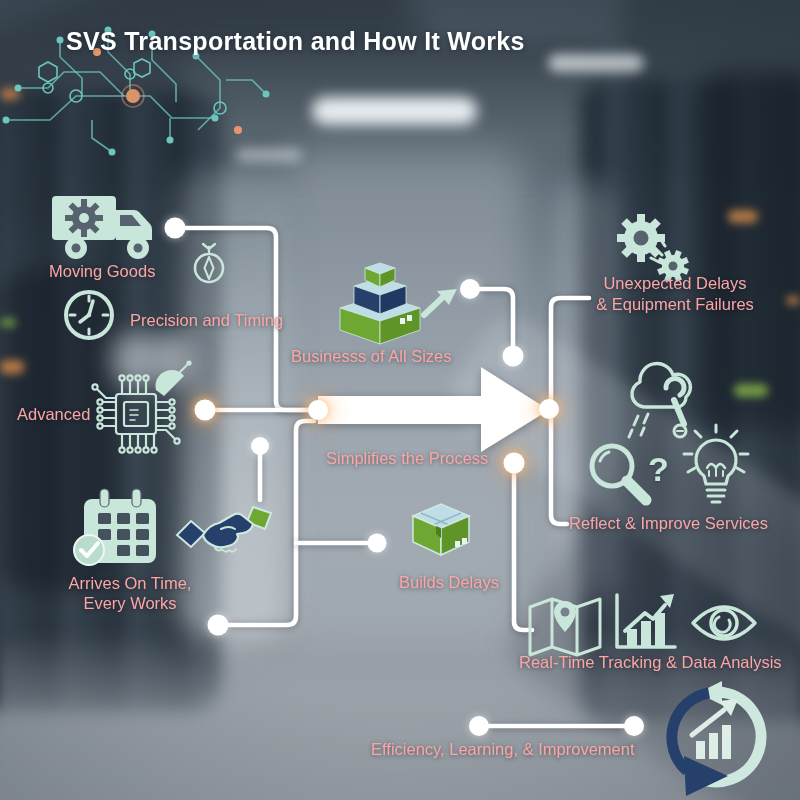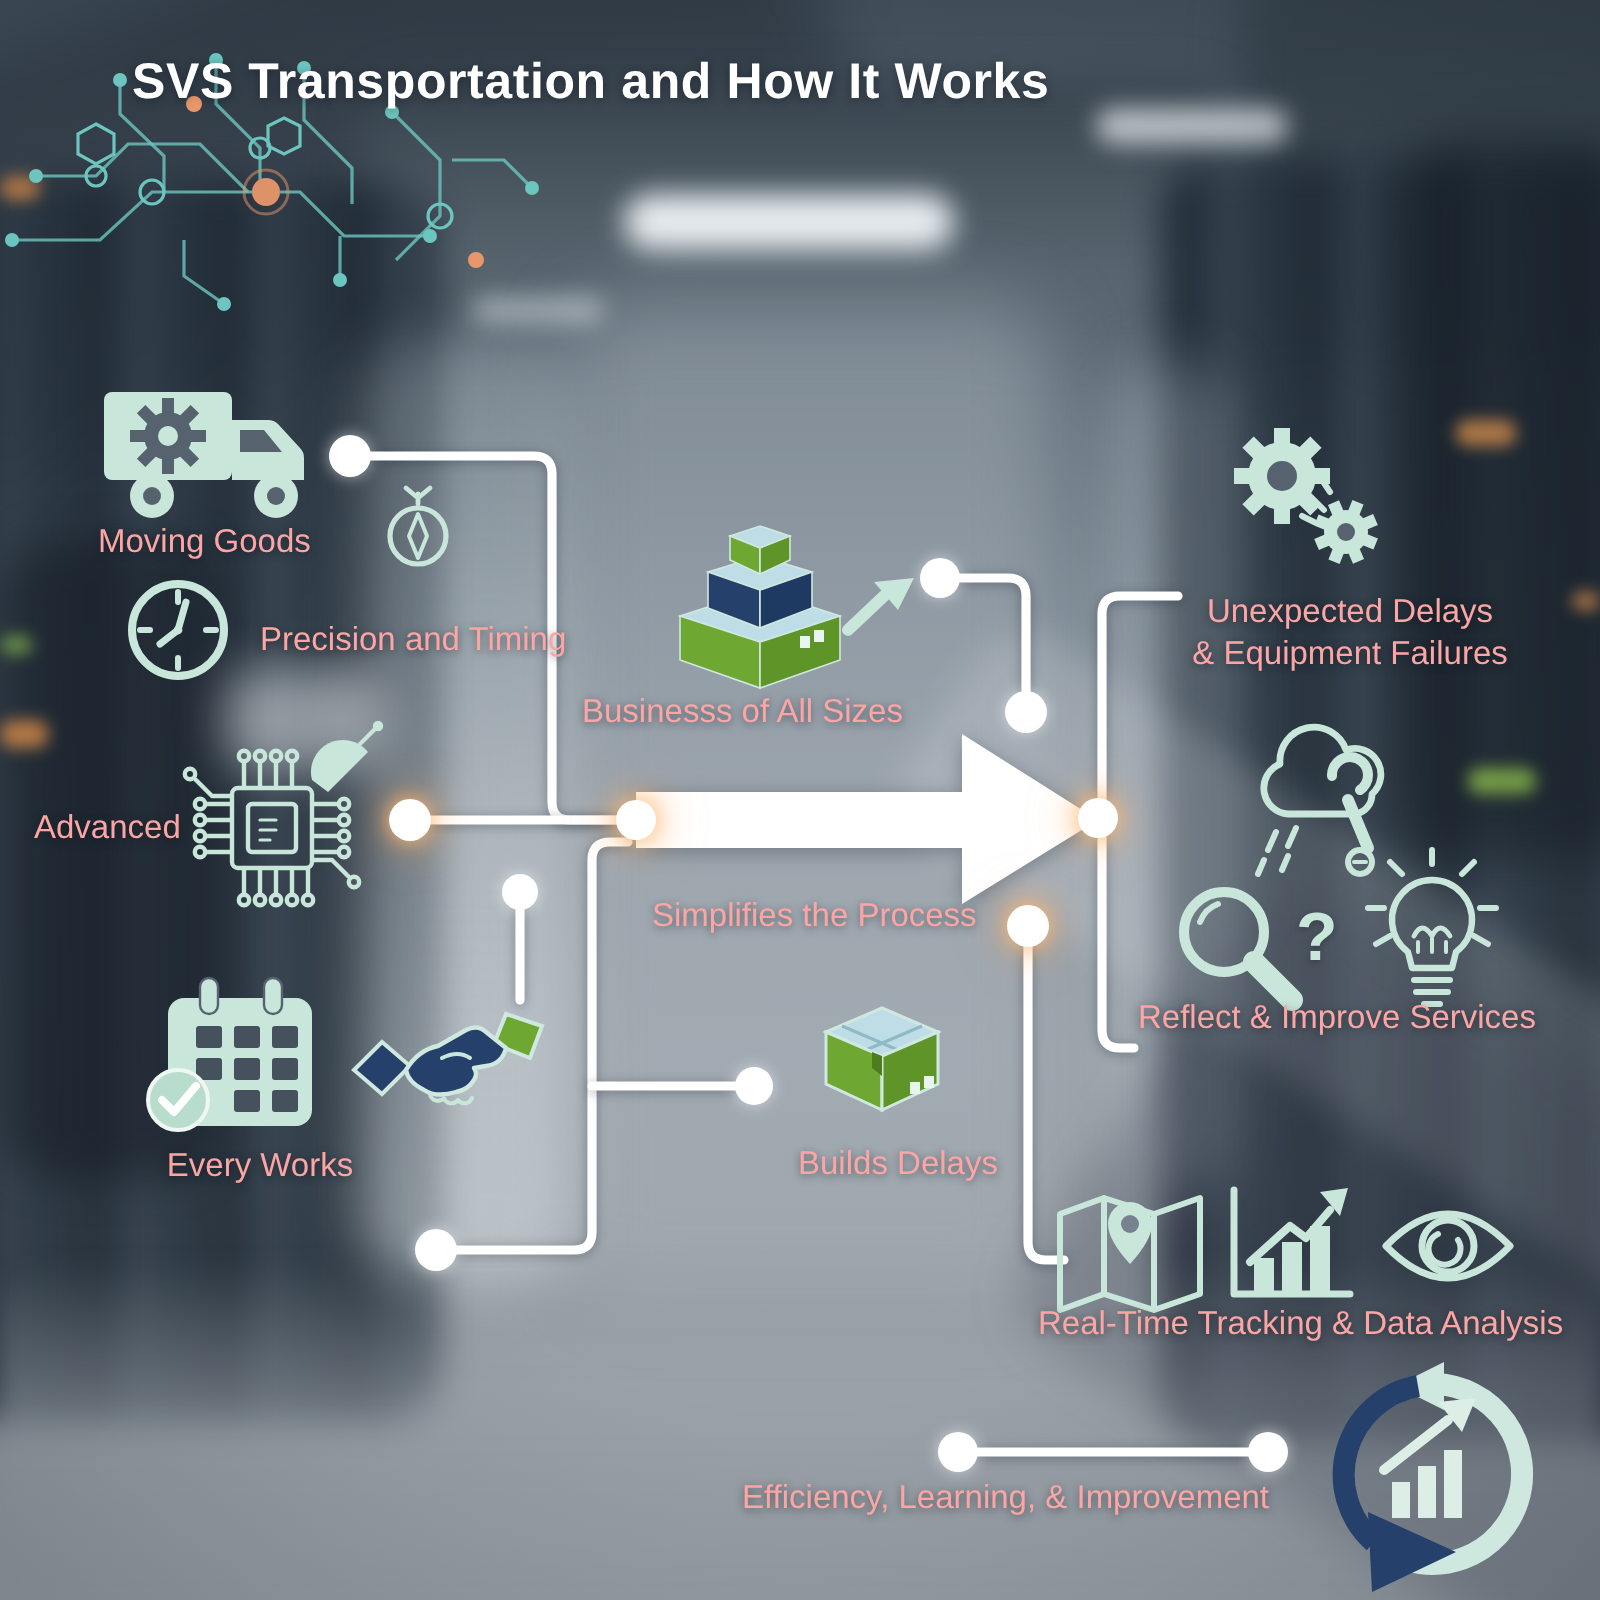--- a/index.html
+++ b/index.html
@@ -348,25 +348,26 @@
     <rect x="76" y="46" width="9" height="34" fill="#dceee6"></rect>
     <path d="M46 56 L78 31" stroke="#dceee6" stroke-width="5" fill="none" stroke-linecap="round"></path>
     <polygon points="73,22 92,20 85,37" fill="#dceee6"></polygon>
   </svg>
 
   <div class="lbl" style="left:49px;top:261px;">Moving Goods</div>
   <div class="lbl" style="left:291px;top:346px;">Businesss of All Sizes</div>
   <div class="lbl" style="left:130px;top:310px;">Precision and Timing</div>
   <div class="lbl" style="left:17px;top:404px;">Advanced</div>
   <div class="lbl" style="left:326px;top:448px;">Simplifies the Process</div>
-  <div class="lbl center" style="left:590px;top:296px;width:170px;line-height:21px;text-align:center;">
+  <div class="lbl center" style="left:590px;top:273px;width:170px;line-height:21px;text-align:center;">
     <div>Unexpected Delays</div>
     <div>&amp; Equipment Failures</div>
   </div>
-  <div class="lbl" style="left:569px;top:499px;">Reflect &amp; Improve Services</div>
+  <div class="lbl" style="left:569px;top:513px;">Reflect &amp; Improve Services</div>
   <div class="lbl center" style="left:40px;top:573px;width:180px;line-height:20px;">
+    <div>Arrives On Time,</div>
     <div>Every Works</div>
   </div>
   <div class="lbl" style="left:399px;top:572px;">Builds Delays</div>
   <div class="lbl" style="left:519px;top:652px;">Real-Time Tracking &amp; Data Analysis</div>
   <div class="lbl" style="left:371px;top:739px;">Efficiency, Learning, &amp; Improvement</div>
 
 </div>
 
 </body></html>

